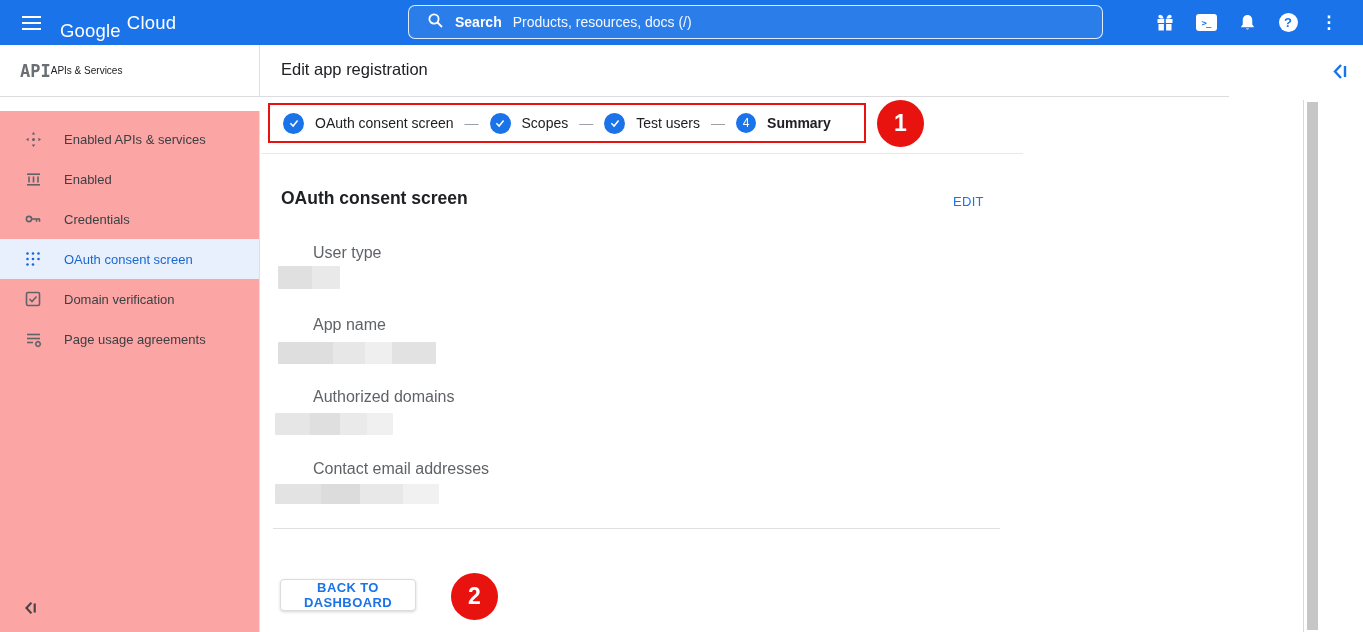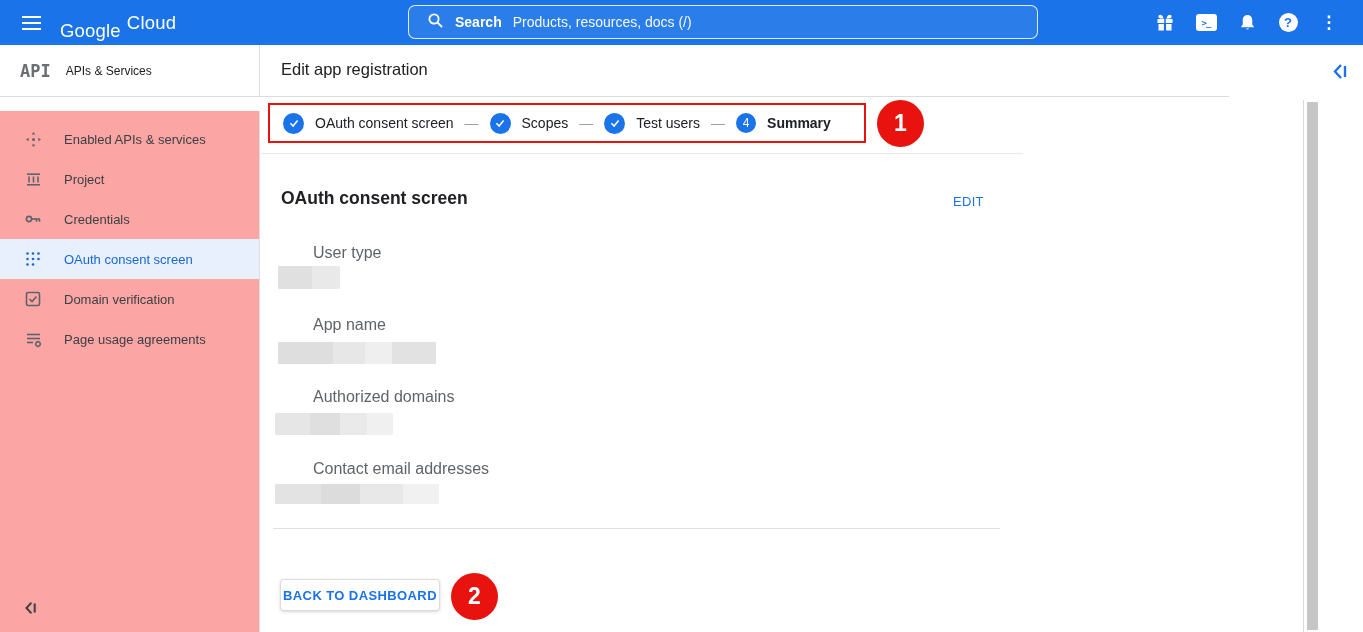--- a/index.html
+++ b/index.html
@@ -13,21 +13,21 @@
   .hamburger span { display:block; width:19px; height:2px; background:#fff; margin-left:4px; }
   .gclogo { position:absolute; left:60px; top:0; height:45px; display:flex; align-items:center;
             color:#fff; font-size:18.5px; letter-spacing:.2px; cursor:pointer; }
   .gclogo .g1 { font-weight:500;margin-top:16px; }
   .gclogo .g2 { font-weight:400; margin-left:6px; }
   .projsel { position:absolute; left:197px; top:0; height:45px; display:flex; align-items:center;
              gap:9px; color:#fff; cursor:pointer; }
   .projsel .pname { font-size:14px; font-weight:500; }
   .caret { width:0; height:0; border-left:5px solid transparent; border-right:5px solid transparent;
            border-top:6px solid #fff; margin-left:3px; }
-  .searchbox { position:absolute; left:408px; top:5px; width:630px; height:34px;
+  .searchbox { position:absolute; left:408px; top:5px; width:695px; height:34px;
                border:1.5px solid rgba(255,255,255,.85); border-radius:7px;
                background:rgba(255,255,255,.08); display:flex; align-items:center;
                padding-left:18px; gap:11px; color:#fff; cursor:text; }
   .searchbox .slabel { font-size:14px; font-weight:700; }
   .searchbox .sph { font-size:14px; font-weight:400; opacity:.95; }
   .tb-icons { position:absolute; right:0; top:0; height:45px; display:flex; align-items:center;
               gap:17px; padding-right:22px; }
   .tb-btn { width:24px; height:24px; display:flex; align-items:center; justify-content:center; cursor:pointer; }
   .shellbox { width:21px; height:17px; background:#fff; border-radius:3px; color:#1a73e8;
               font-family:"DejaVu Sans Mono", monospace; font-size:9px; font-weight:700;
@@ -36,21 +36,21 @@
               font-size:13px; font-weight:700; display:flex; align-items:center; justify-content:center; }
   .kebab { color:#fff; font-size:17px; font-weight:700; line-height:1; }
 
   
   .subheader { position:absolute; left:0; top:45px; width:1229px; height:52px; background:#fff;
                border-bottom:1px solid #dadce0; }
   .prodblock { position:absolute; left:0; top:0; width:260px; height:51px;
                border-right:1px solid #e0e0e0; display:flex; align-items:center; }
   .apiglyph { margin-left:20px; font-family:"DejaVu Sans Mono", monospace; font-weight:700;
               font-size:17px; color:#6b6f73; letter-spacing:0px; }
-  .prodname { margin-left:15px; font-size:12px; color:#202124; }
+  .prodname { font-size:10px; color:#202124; }
   .pagetitle { position:absolute; left:281px; top:15px; font-size:16.5px; color:#202124; }
   .collapse-right { position:absolute; left:1332px; top:61px; cursor:pointer; }
 
   
   .sidebar { position:absolute; left:0; top:111px; width:260px; height:535px; background:#fca5a5;
              border-right:1px solid #e0e0e0; padding-top:8px; }
   .nav-item { height:40px; display:flex; align-items:center; cursor:pointer; color:#3c4043; }
   .nav-item .nicon { width:18px; height:18px; margin-left:24px; display:flex;
                      align-items:center; justify-content:center; }
   .nav-item .nlabel { margin-left:22px; font-size:13px; }
@@ -85,21 +85,21 @@
   .redact { position:absolute; border-radius:1px; }
   .r1 { left:278px; top:266px; width:62px;  height:23px;
         background:linear-gradient(90deg,#e0e0e0 0 55%,#e9e9e9 55%); }
   .r2 { left:278px; top:342px; width:158px; height:22px;
         background:linear-gradient(90deg,#dedede 0 35%,#e7e7e7 35% 55%,#efefef 55% 72%,#e2e2e2 72%); }
   .r3 { left:275px; top:413px; width:118px; height:22px;
         background:linear-gradient(90deg,#e6e6e6 0 30%,#dfdfdf 30% 55%,#eaeaea 55% 78%,#f0f0f0 78%); }
   .r4 { left:275px; top:484px; width:164px; height:20px;
         background:linear-gradient(90deg,#e3e3e3 0 28%,#dcdcdc 28% 52%,#e8e8e8 52% 78%,#f1f1f1 78%); }
 
-  .back-btn { position:absolute; left:280px; top:579px; width:160px; height:32px; background:#fff;
+  .back-btn { position:absolute; left:280px; top:579px; width:136px; height:32px; background:#fff;
               border:1px solid #dadce0; border-radius:4px; color:#1a73e8; font-size:13px;
               font-weight:700; letter-spacing:.4px; cursor:pointer;
               box-shadow:0 1px 3px rgba(60,64,67,.22); font-family:"Liberation Sans", sans-serif; }
 
   
   .vscroll { position:absolute; left:1303px; top:100px; width:18px; height:532px;
              border-left:1px solid #d9d9d9; }
   .vthumb { position:absolute; left:3px; top:2px; width:11px; height:528px; background:#c6c6c6; }
 </style>
 </head>
@@ -190,21 +190,21 @@
   <div class="nav-item">
     <span class="nicon">
       <svg width="17" height="17" viewBox="0 0 17 17" fill="none" stroke="#5f6368" stroke-width="1.6">
           <line x1="2" y1="3.2" x2="15" y2="3.2"></line>
           <line x1="4" y1="5.5" x2="4" y2="11.5"></line>
           <line x1="8.5" y1="5.5" x2="8.5" y2="11.5"></line>
           <line x1="13" y1="5.5" x2="13" y2="11.5"></line>
           <line x1="2" y1="13.8" x2="15" y2="13.8"></line>
         </svg>
     </span>
-    <span class="nlabel">Project</span>
+    <span class="nlabel">Enabled</span>
   </div>
 
   <div class="nav-item">
     <span class="nicon">
       <svg width="18" height="18" viewBox="0 0 18 18" fill="none" stroke="#5f6368" stroke-width="1.6">
           <circle cx="5" cy="9" r="2.6"></circle>
           <line x1="7.6" y1="9" x2="16" y2="9"></line>
           <line x1="12.5" y1="9" x2="12.5" y2="11.8"></line>
           <line x1="15.5" y1="9" x2="15.5" y2="11.8"></line>
         </svg>

